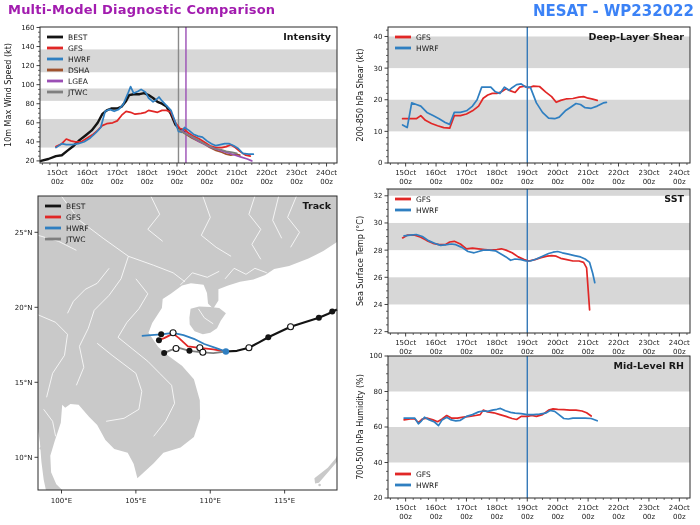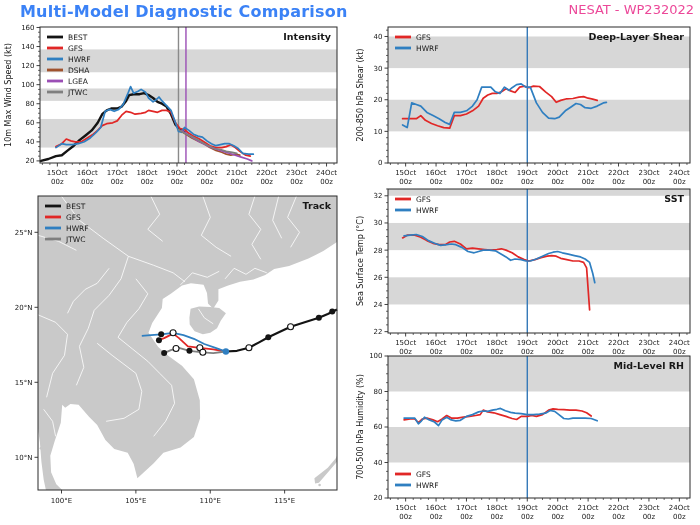--- a/index.html
+++ b/index.html
@@ -1,19 +1,19 @@
 <!DOCTYPE html>
 <html><head>
 <meta charset="utf-8">
 <style>
   html,body{margin:0;padding:0;background:#fff}
   body{width:700px;height:525px;position:relative;font-family:"DejaVu Sans","Liberation Sans",sans-serif;overflow:hidden}
   .page{position:absolute;inset:0}
-  .title-left{position:absolute;left:20px;top:2px;font-size:16px;font-weight:bold;color:#3b82f6;letter-spacing:.2px}
-  .title-right{position:absolute;right:6px;top:2px;font-size:13px;font-weight:normal;color:#ec4899}
+  .title-left{position:absolute;left:8px;top:2px;font-size:13px;font-weight:bold;color:#a21caf;letter-spacing:.2px}
+  .title-right{position:absolute;right:6px;top:2px;font-size:15px;font-weight:bold;color:#3b82f6}
   svg.chart{position:absolute;overflow:visible}
   .cira{position:absolute;left:1px;top:496px;width:70px;height:28px}
   text{fill:#171717}
 </style>
 </head>
 <body>
 
 <div class="page">
   <div class="title-left">Multi-Model Diagnostic Comparison</div>
   <div class="title-right">NESAT - WP232022</div>

